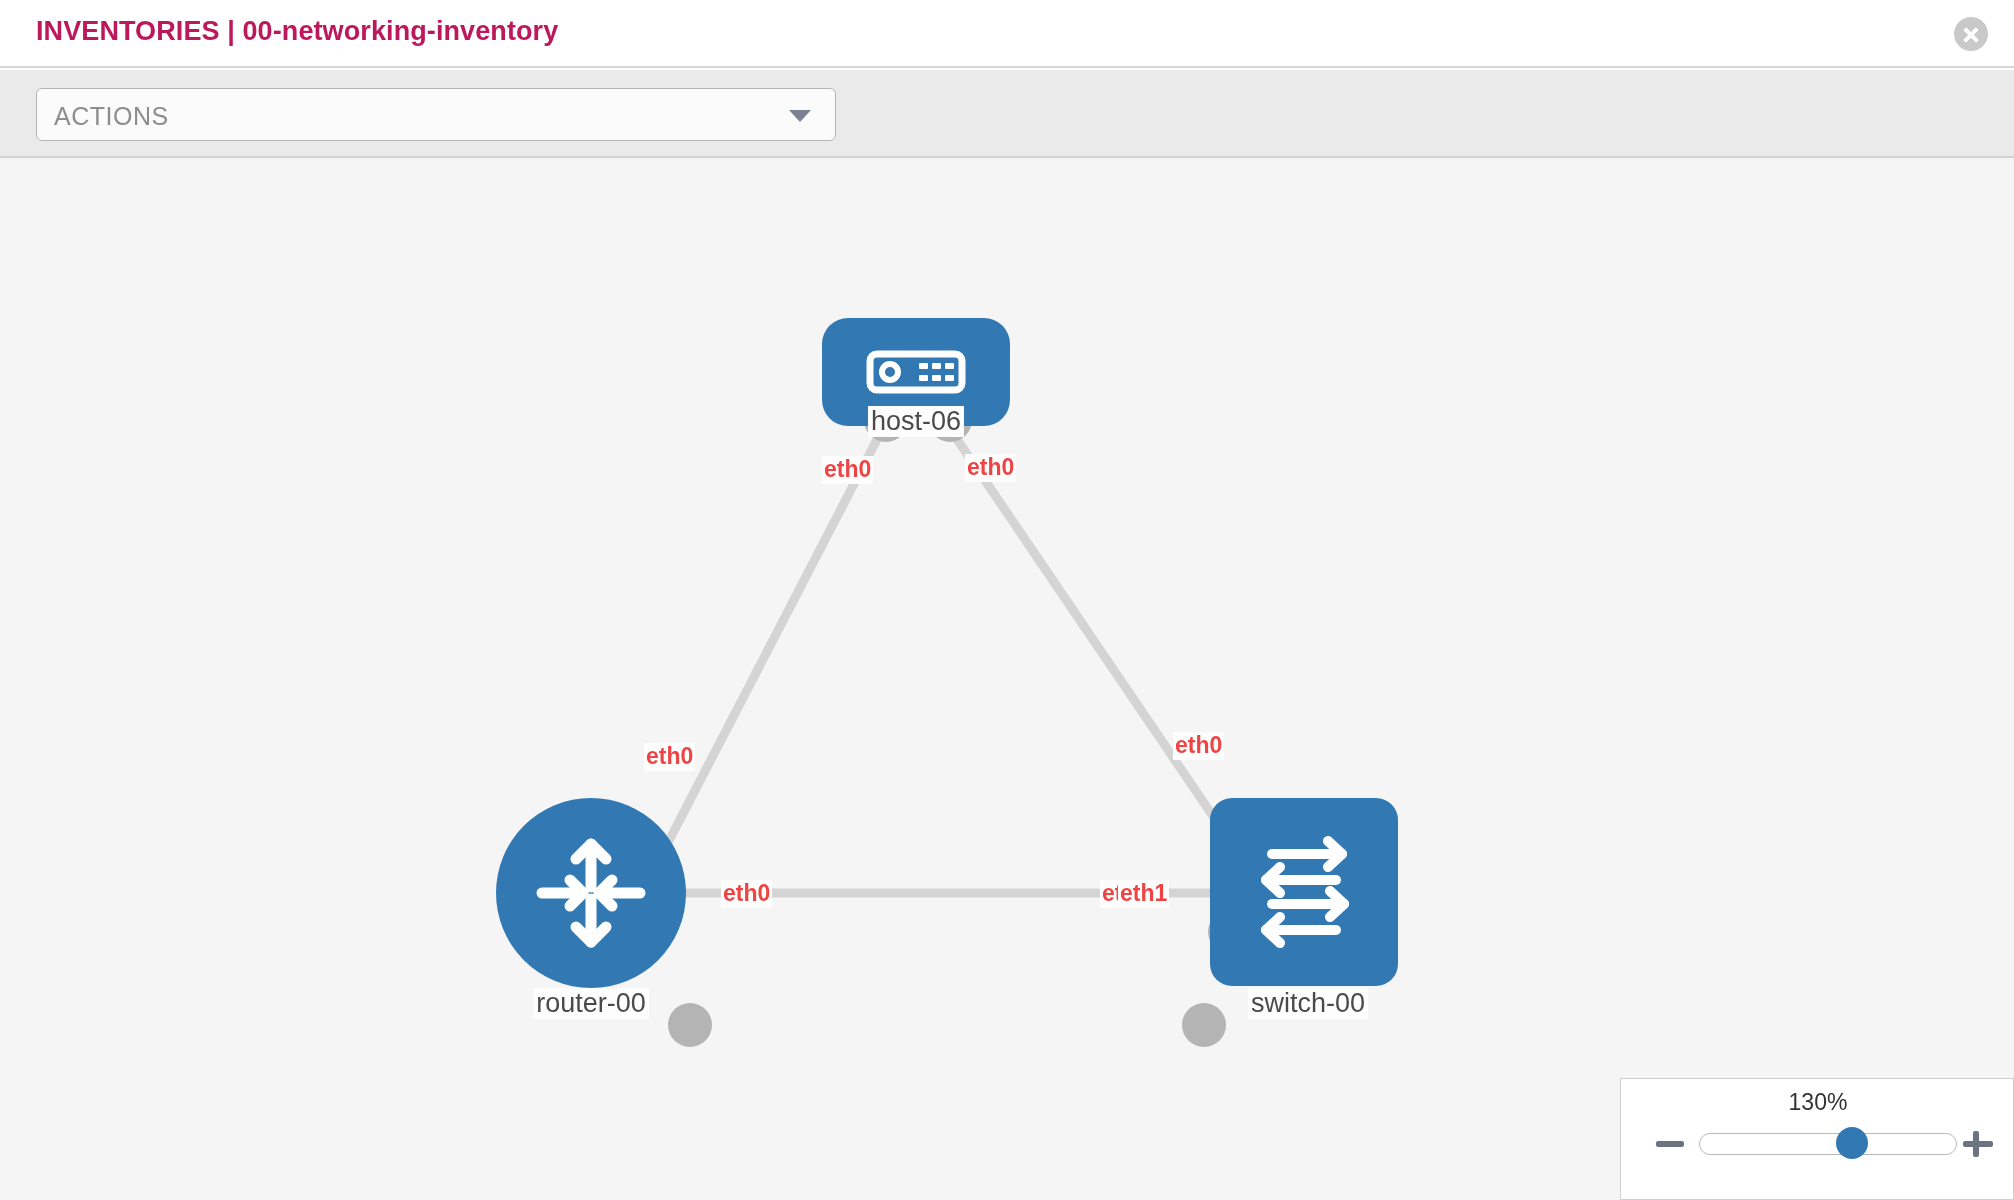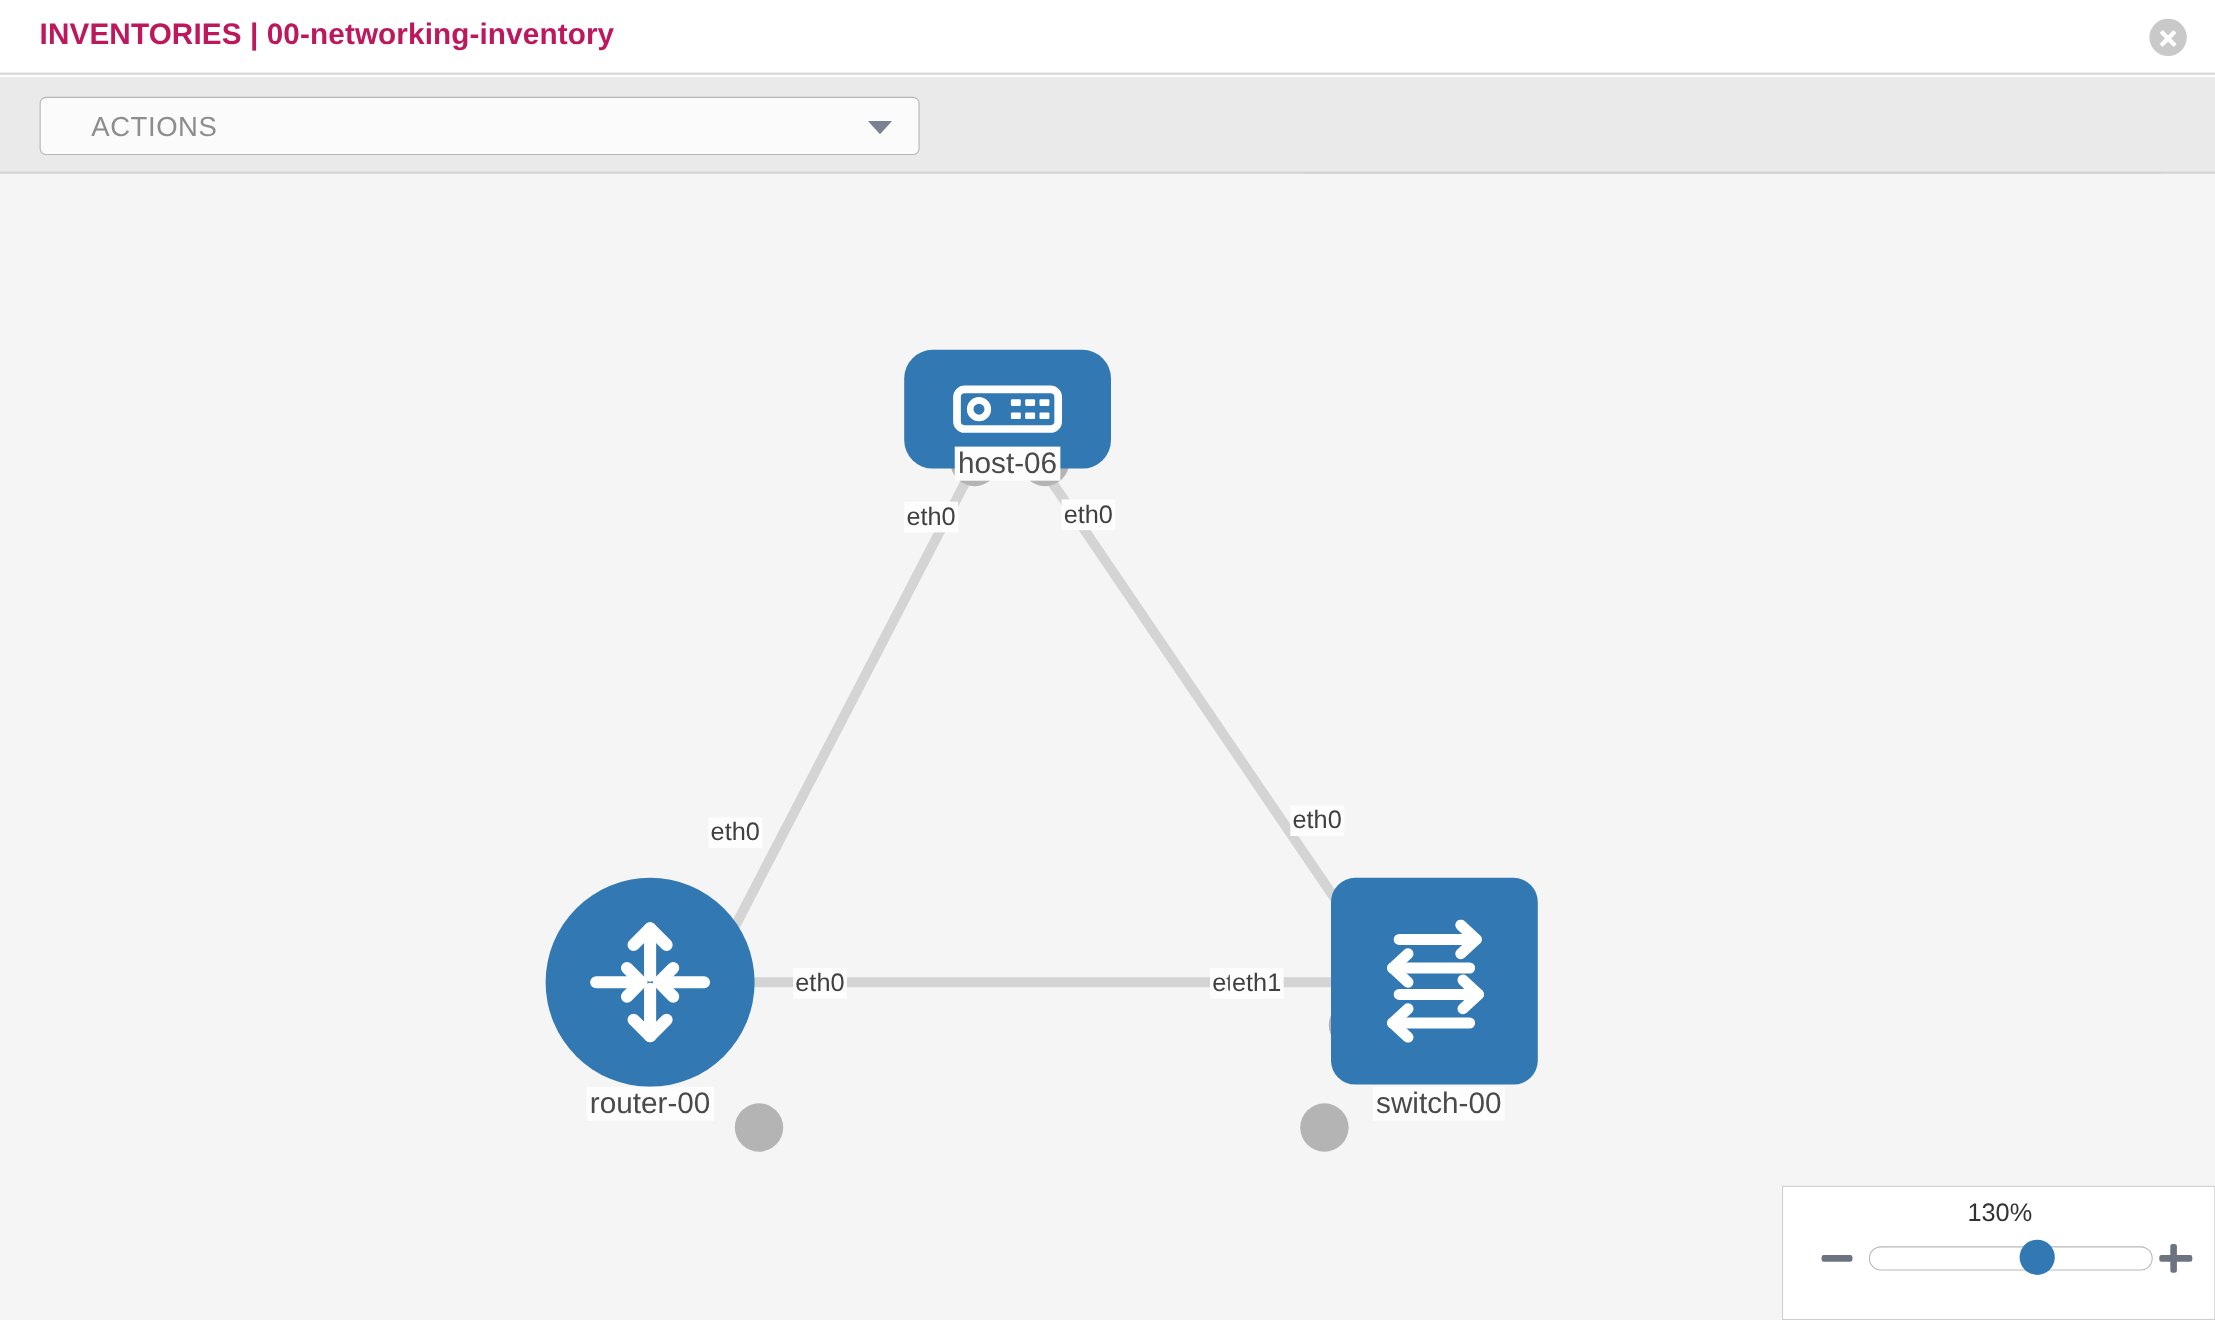--- a/index.html
+++ b/index.html
@@ -73,21 +73,20 @@
     background: #fbfbfb;
     border: 1.6px solid #b6b6b6;
     border-radius: 6px;
   }
   .actions-select .label {
     position: absolute;
     left: 17px; top: 13px;
     font-size: 25px;
     color: #8d8d8d;
     letter-spacing: 0.5px;
-    margin-left: 29px;
   }
   .caret {
     position: absolute;
     width: 0; height: 0;
     border-left: 11px solid transparent;
     border-right: 11px solid transparent;
     border-top: 12px solid #7a8191;
   }
   .actions-select .caret { right: 24px; top: 21px; }
 
@@ -179,25 +178,26 @@
     width: 44px; height: 44px;
     border-radius: 50%;
     background: #b4b4b4;
     cursor: pointer;
   }
 
   
   .iface-label {
     position: absolute;
     font-size: 23px;
-    color: #404040;
+    color: #ef4444;
     background: #fdfdfd;
     padding: 0 2px;
     white-space: nowrap;
     line-height: 1.2;
+    font-weight: bold;
   }
 
   
   .zoom-panel {
     position: absolute;
     left: 1620px; top: 1078px;
     width: 394px; height: 122px;
     background: #ffffff;
     border: 1.6px solid #cfcfcf;
   }

